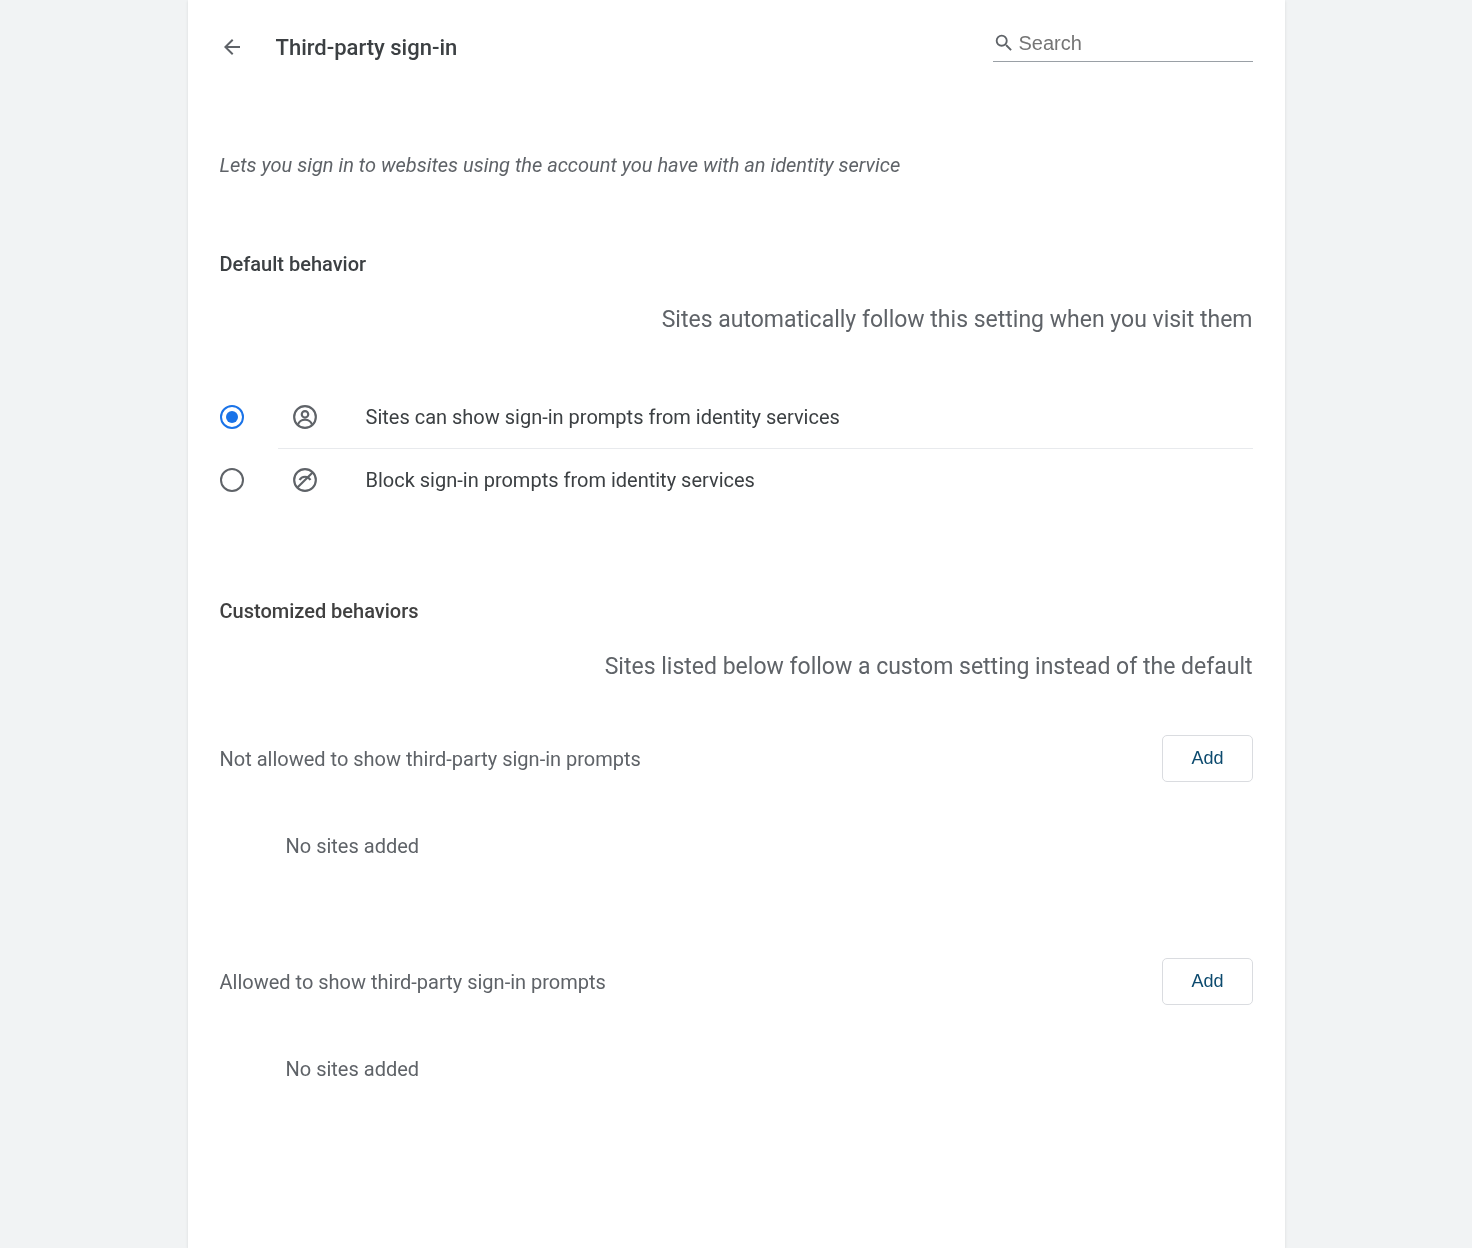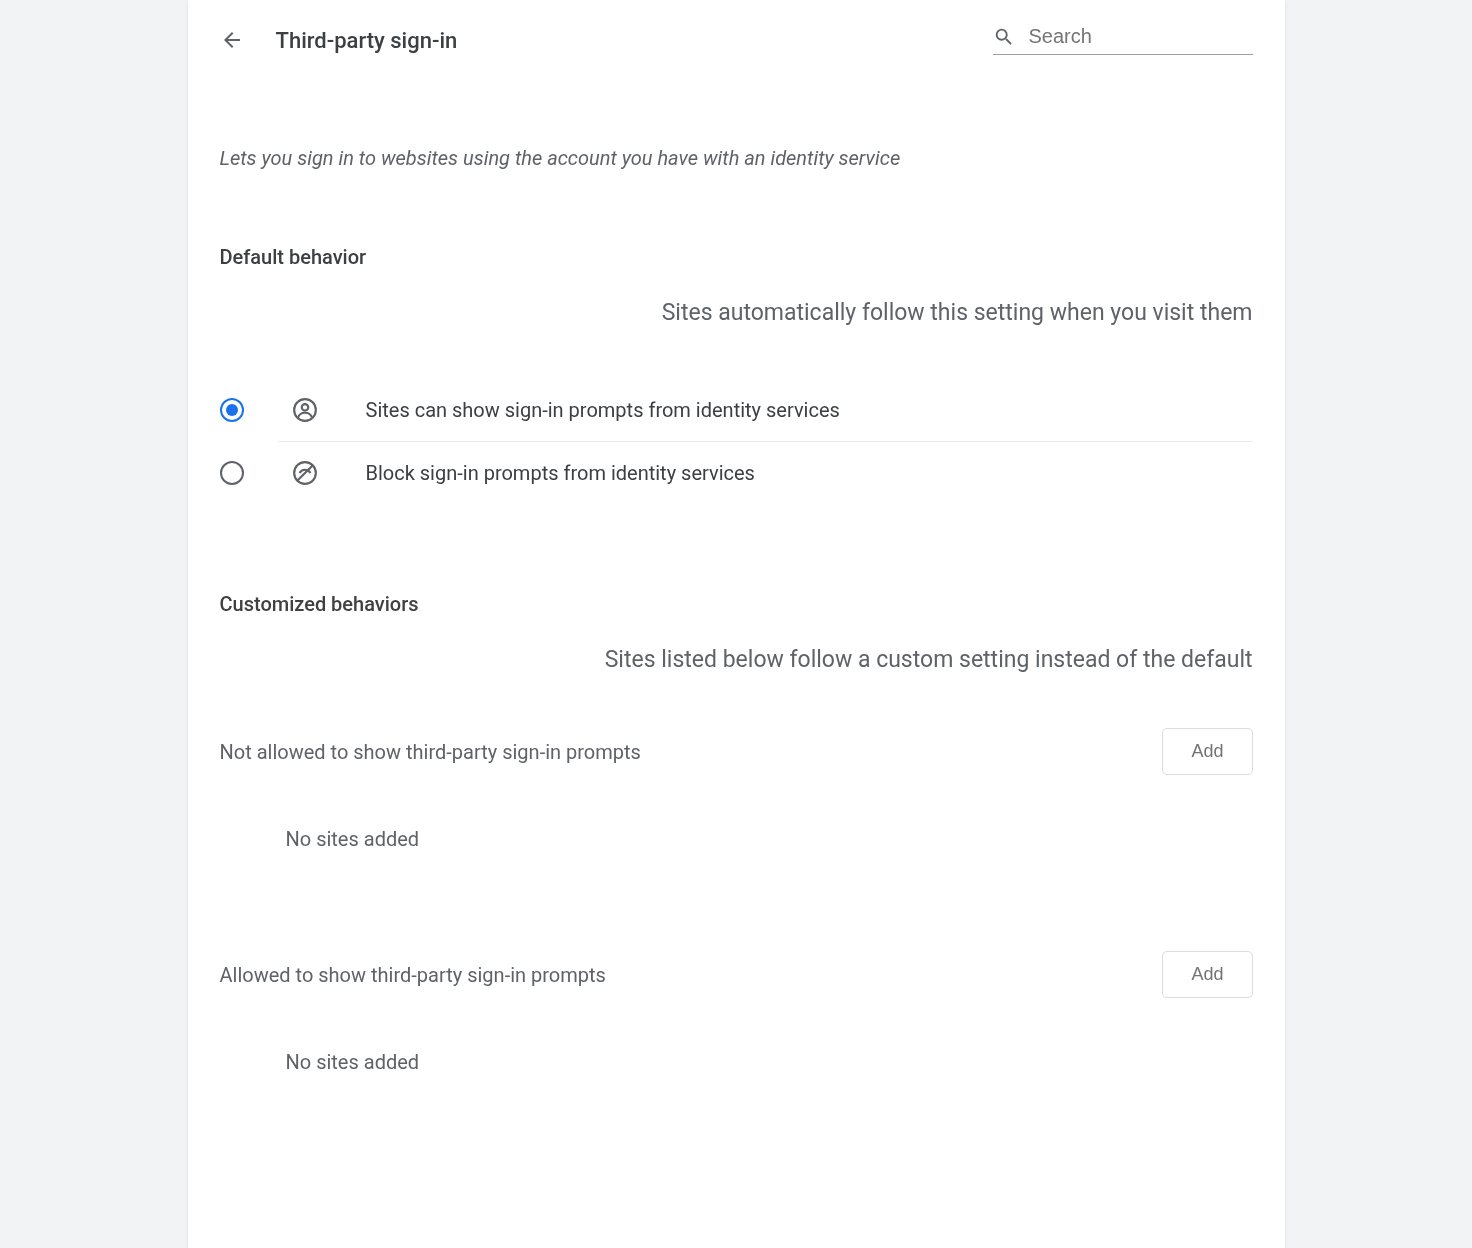--- a/index.html
+++ b/index.html
@@ -17,21 +17,21 @@
     .card {
       background: #fff;
       width: 1097px;
       box-shadow: 0 1px 3px rgba(0,0,0,0.1);
       padding: 0 0 60px 0;
       min-height: 1248px;
     }
     .header {
       display: flex;
       align-items: center;
-      padding: 25px 32px 8px 32px;
+      padding: 32px 32px 8px 32px;
       gap: 32px;
       position: relative;
     }
     .back-btn {
       width: 24px;
       height: 24px;
       display: flex;
       align-items: center;
       justify-content: center;
       color: #5f6368;
@@ -40,25 +40,24 @@
       border: none;
     }
     .page-title {
       font-size: 22px;
       font-weight: 500;
       color: #3c4043;
       flex: 1;
     }
     .search-wrap {
       display: flex;
-      align-items: center;
       border-bottom: 1px solid #9aa0a6;
       width: 260px;
       padding-bottom: 6px;
-      gap: 14px;
+      gap: 4px;
     }
     .search-icon {
       color: #5f6368;
       width: 22px;
       height: 22px;
       display: flex;
       align-items: center;
       justify-content: center;
       flex-shrink: 0;
     }
@@ -156,21 +155,21 @@
       justify-content: space-between;
       margin-top: 52px;
     }
     .list-header-label {
       font-size: 20px;
       color: #5f6368;
     }
     .add-btn {
       border: 1px solid #dadce0;
       background: #fff;
-      color: #737373;
+      color: #0c4a6e;
       font-size: 18px;
       font-weight: 500;
       padding: 12px 28px;
       border-radius: 5px;
       cursor: pointer;
     }
     .empty-text {
       font-size: 20px;
       color: #5f6368;
       margin-top: 52px;

